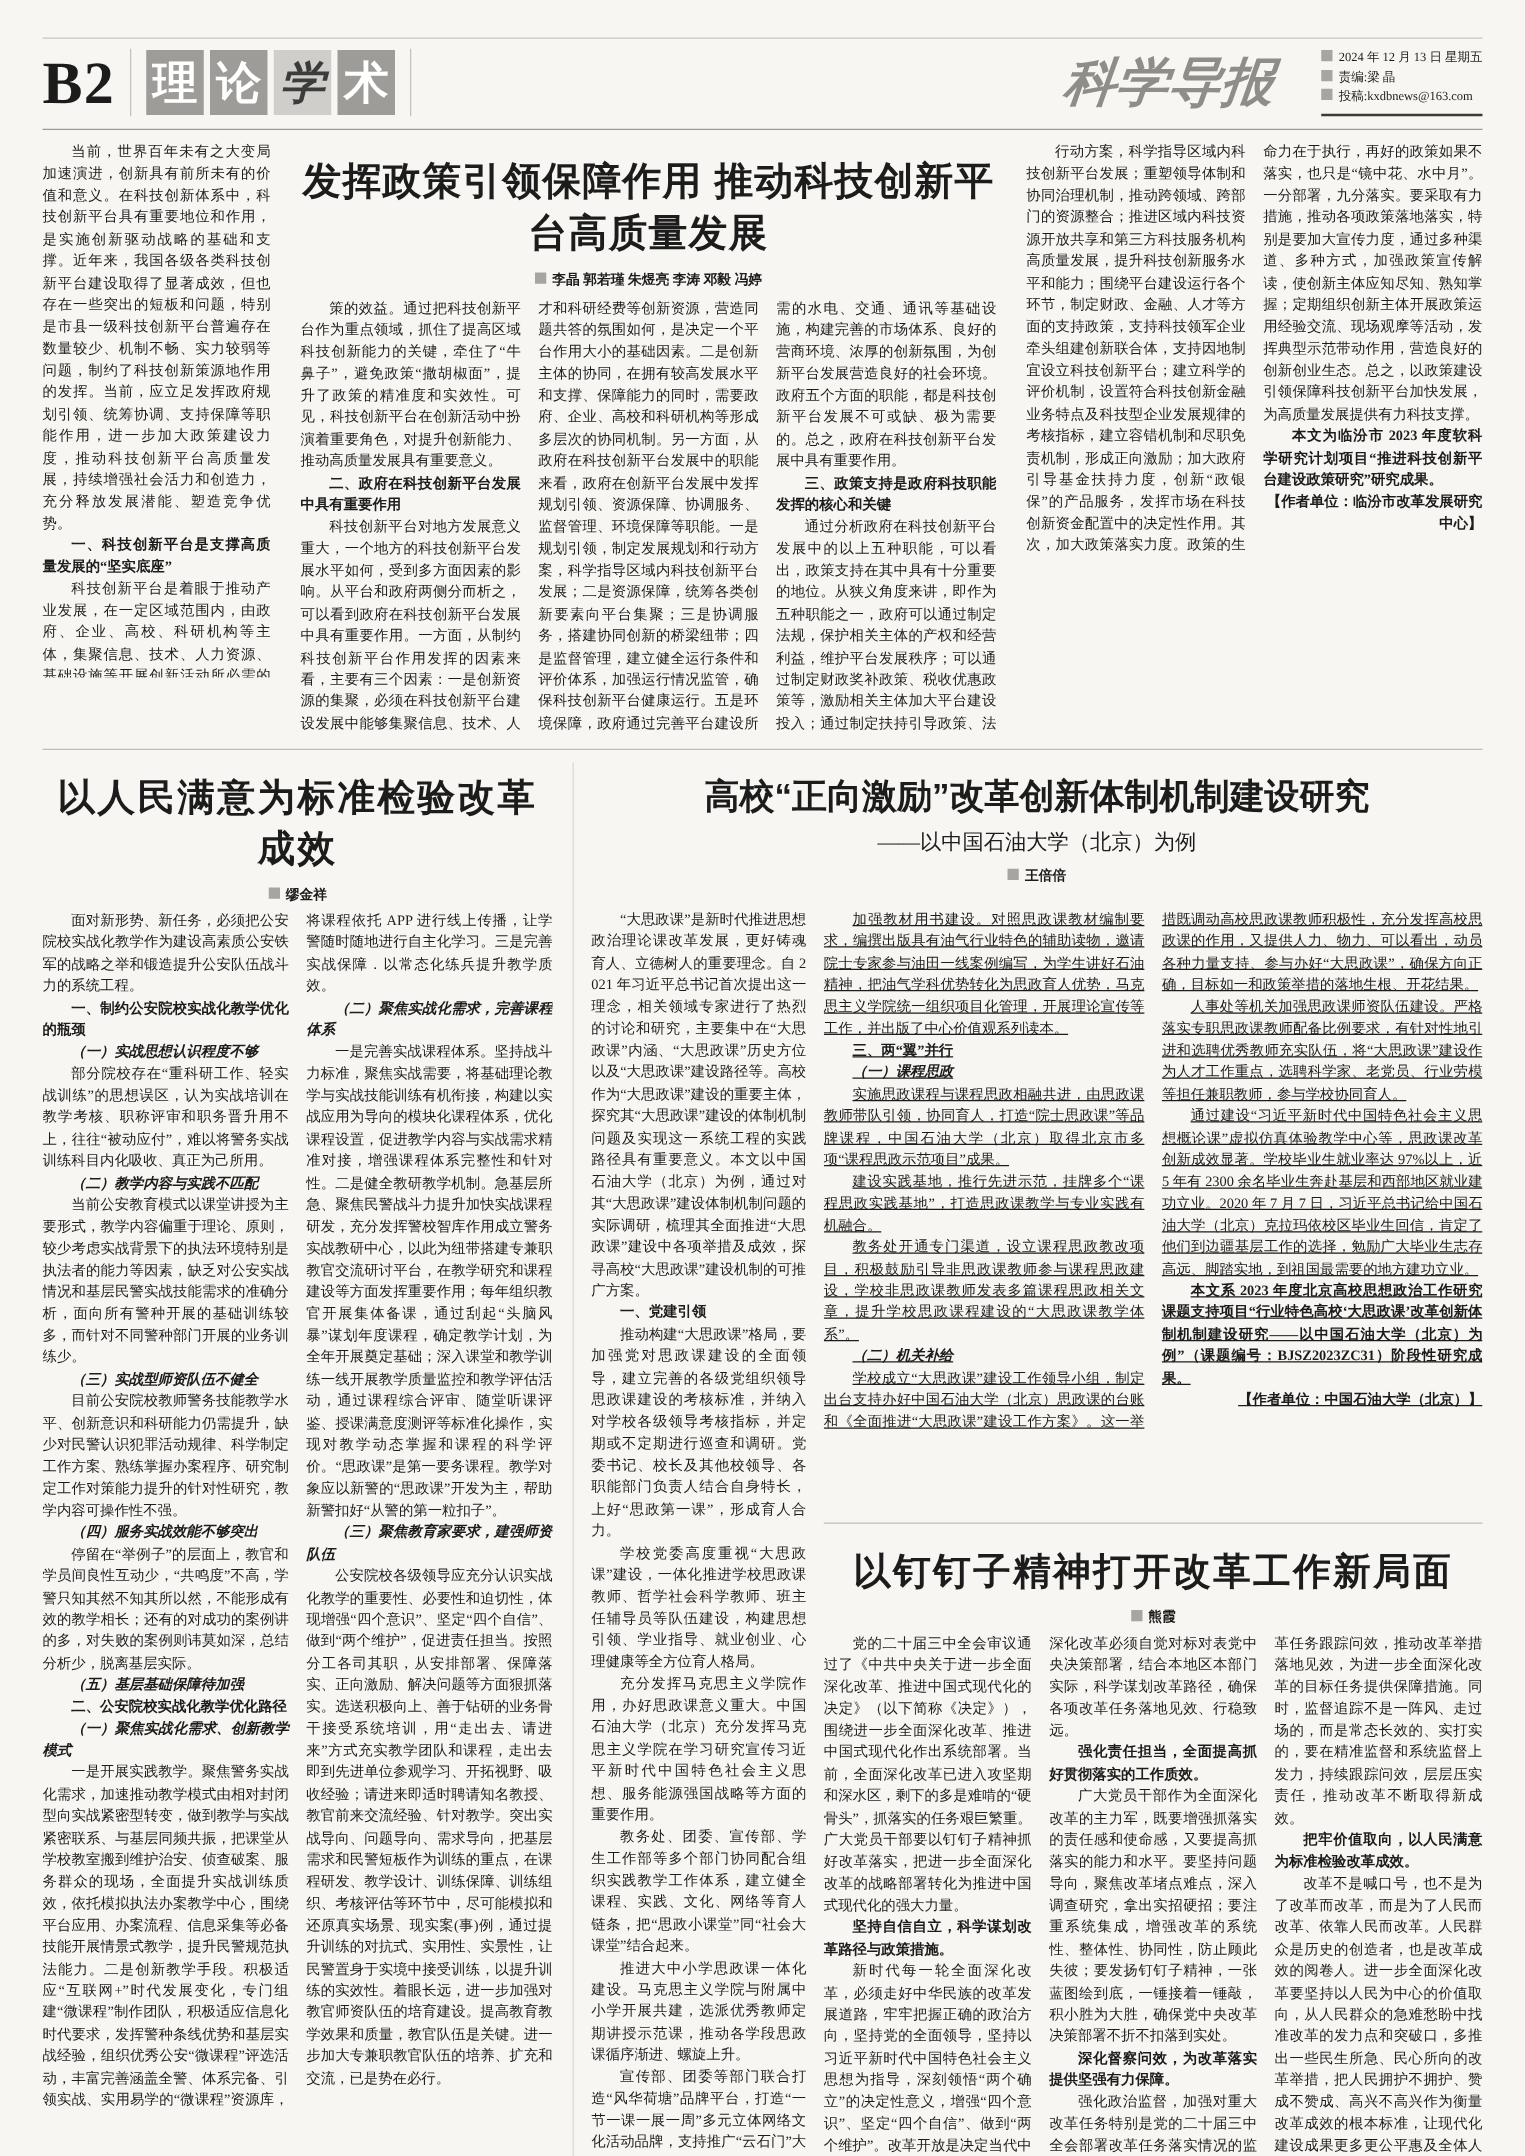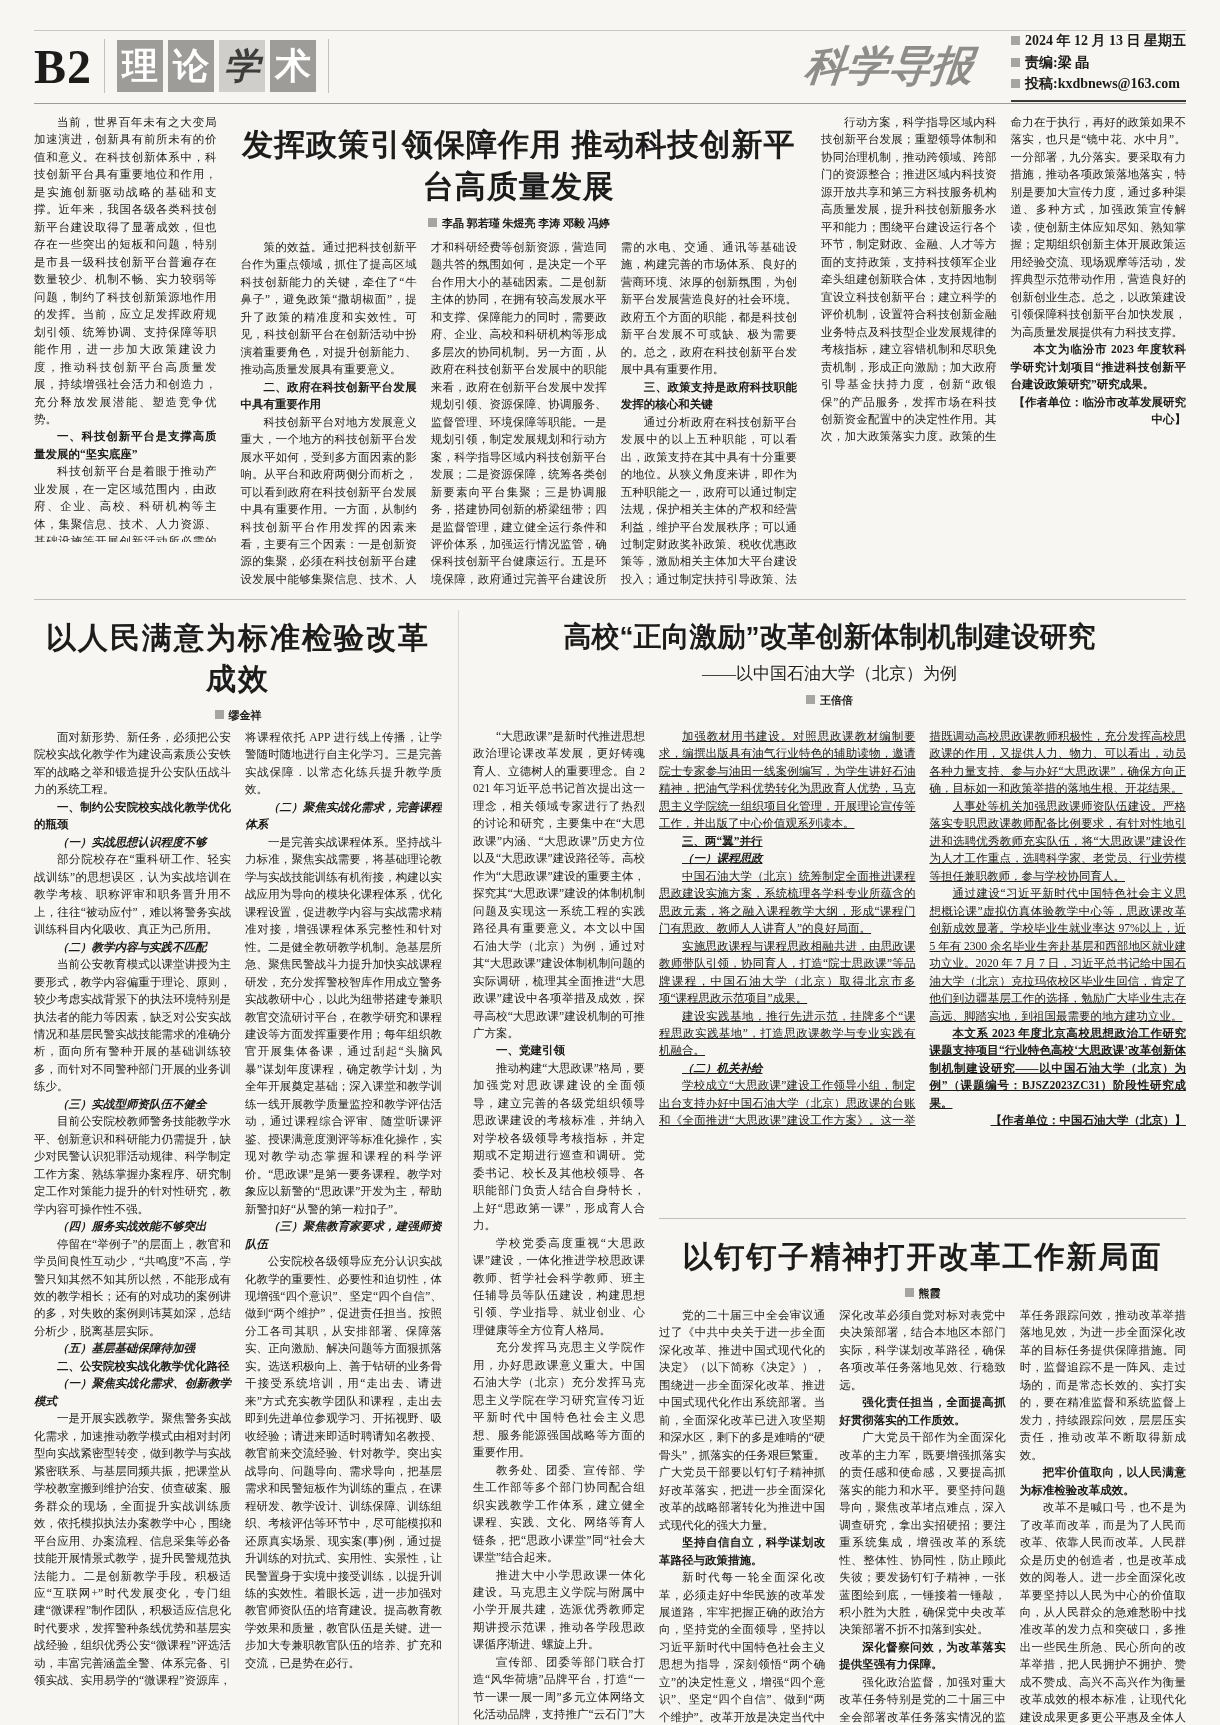--- a/index.html
+++ b/index.html
@@ -12,21 +12,21 @@
   .pageno{font-size:48px;font-weight:bold;letter-spacing:1px;}
   .vsep{width:1px;height:54px;background:#c2c1bd;}
   .seclogo{display:flex;gap:5px;align-items:center;}
   .blk{width:46px;height:52px;display:flex;align-items:center;justify-content:center;
        background:#9d9c99;color:#fff;font-size:36px;font-weight:bold;}
   .blk.light{background:#cfcecb;color:#3c3c3c;font-style:italic;
        font-family:"DejaVu Serif",serif;}
   .mast-spacer{flex:1;}
   .paper{font-size:42px;font-weight:bold;font-style:italic;color:#8e8d8a;
        transform:skewX(-6deg);white-space:nowrap;margin-right:26px;}
-  .mast-info{font-size:14px;font-weight:bold;line-height:1.55;
+  .mast-info{font-size:10px;font-weight:normal;line-height:1.55;
        border-bottom:2px solid #3a3a3a;padding-bottom:5px;white-space:nowrap;}
   .sq{display:inline-block;width:9px;height:9px;background:#a6a5a2;margin-right:5px;}
   .rule-mast{border-top:1px solid #9c9b97;margin:2px 0 10px 0;}
   
   .colflow{text-align:justify;overflow:hidden;font-size:11.5px;line-height:1.52;
        word-break:break-all;}
   .cols2{columns:2;column-gap:14px;}
   .cols3{columns:3;column-gap:14px;}
   .colflow p{margin:0;}
   .seg-p{text-indent:2em;}
@@ -157,23 +157,23 @@
         <p class="seg-p">学校党委高度重视“大思政课”建设，一体化推进学校思政课教师、哲学社会科学教师、班主任辅导员等队伍建设，构建思想引领、学业指导、就业创业、心理健康等全方位育人格局。</p>
         <p class="seg-p">充分发挥马克思主义学院作用，办好思政课意义重大。中国石油大学（北京）充分发挥马克思主义学院在学习研究宣传习近平新时代中国特色社会主义思想、服务能源强国战略等方面的重要作用。</p>
         <p class="seg-p">教务处、团委、宣传部、学生工作部等多个部门协同配合组织实践教学工作体系，建立健全课程、实践、文化、网络等育人链条，把“思政小课堂”同“社会大课堂”结合起来。</p>
         <p class="seg-p">推进大中小学思政课一体化建设。马克思主义学院与附属中小学开展共建，选派优秀教师定期讲授示范课，推动各学段思政课循序渐进、螺旋上升。</p>
         <p class="seg-p">宣传部、团委等部门联合打造“风华荷塘”品牌平台，打造“一节一课一展一周”多元立体网络文化活动品牌，支持推广“云石门”大讲堂，讲好“我为祖国献石油”的石油故事，传承大庆精神铁人精神。</p>
       </div>
     <div class="colflow cols2 a3-mid">
         <p class="seg-p">加强教材用书建设。对照思政课教材编制要求，编撰出版具有油气行业特色的辅助读物，邀请院士专家参与油田一线案例编写，为学生讲好石油精神，把油气学科优势转化为思政育人优势，马克思主义学院统一组织项目化管理，开展理论宣传等工作，并出版了中心价值观系列读本。</p>
         <p class="seg-h">三、两“翼”并行</p>
         <p class="seg-h2">（一）课程思政</p>
-        <p class="seg-p">中国石油大学（北京）统筹制定全面推进课程思政建设实施方案，系统梳理各学科专业所蕴含的思政元素，将之融入课程教学大纲，形成“课程门门有思政、教师人人讲育人”的良好局面。</p>
         <p class="seg-p">实施思政课程与课程思政相融共进，由思政课教师带队引领，协同育人，打造“院士思政课”等品牌课程，中国石油大学（北京）取得北京市多项“课程思政示范项目”成果。</p>
         <p class="seg-p">建设实践基地，推行先进示范，挂牌多个“课程思政实践基地”，打造思政课教学与专业实践有机融合。</p>
+        <p class="seg-p">教务处开通专门渠道，设立课程思政教改项目，积极鼓励引导非思政课教师参与课程思政建设，学校非思政课教师发表多篇课程思政相关文章，提升学校思政课程建设的“大思政课教学体系”。</p>
         <p class="seg-h2">（二）机关补给</p>
         <p class="seg-p">学校成立“大思政课”建设工作领导小组，制定出台支持办好中国石油大学（北京）思政课的台账和《全面推进“大思政课”建设工作方案》。这一举措既调动高校思政课教师积极性，充分发挥高校思政课的作用，又提供人力、物力、可以看出，动员各种力量支持、参与办好“大思政课”，确保方向正确，目标如一和政策举措的落地生根、开花结果。</p>
         <p class="seg-p">人事处等机关加强思政课师资队伍建设。严格落实专职思政课教师配备比例要求，有针对性地引进和选聘优秀教师充实队伍，将“大思政课”建设作为人才工作重点，选聘科学家、老党员、行业劳模等担任兼职教师，参与学校协同育人。</p>
         <p class="seg-p">通过建设“习近平新时代中国特色社会主义思想概论课”虚拟仿真体验教学中心等，思政课改革创新成效显著。学校毕业生就业率达 97%以上，近 5 年有 2300 余名毕业生奔赴基层和西部地区就业建功立业。2020 年 7 月 7 日，习近平总书记给中国石油大学（北京）克拉玛依校区毕业生回信，肯定了他们到边疆基层工作的选择，勉励广大毕业生志存高远、脚踏实地，到祖国最需要的地方建功立业。</p>
         <p class="seg-note">本文系 2023 年度北京高校思想政治工作研究课题支持项目“行业特色高校‘大思政课’改革创新体制机制建设研究——以中国石油大学（北京）为例”（课题编号：BJSZ2023ZC31）阶段性研究成果。</p>
         <p class="seg-unit">【作者单位：中国石油大学（北京）】</p>
       </div>
 
     <div class="a4">
       <div class="hsep"></div>

